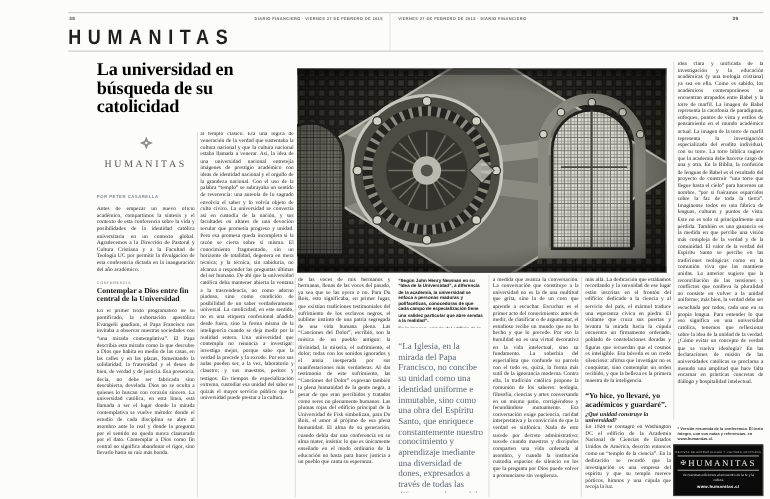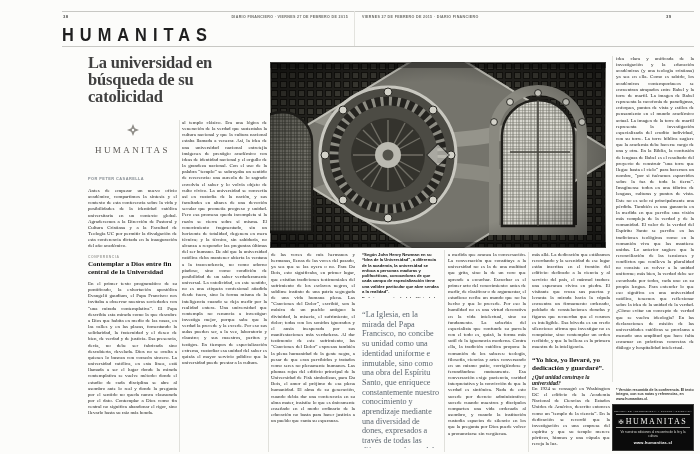--- a/index.html
+++ b/index.html
@@ -7,21 +7,21 @@
           font-family:"Liberation Serif",serif;color:#1d1d1b;}
   .hairline{position:absolute;background:#c8c8c4;}
   .colrule{position:absolute;width:1px;background:#e0e0db;}
   
   .pagenum{position:absolute;top:14px;font:bold 4.2px "Liberation Sans",sans-serif;color:#4a4a48;letter-spacing:.3px;}
   .dateline{position:absolute;top:14.5px;font:bold 3.6px "Liberation Sans",sans-serif;color:#6a6a66;letter-spacing:.35px;}
   .masthead{position:absolute;left:62px;top:24px;font:bold 19px "Liberation Sans",sans-serif;
             color:#1f1f1f;letter-spacing:7px;transform:scaleX(.86);transform-origin:left center;white-space:nowrap;}
   
   .title{position:absolute;left:88px;top:54px;width:140px;font-weight:bold;font-size:16.5px;
-         line-height:17.2px;letter-spacing:-.2px;color:#404040;}
+         line-height:17.2px;letter-spacing:-.2px;color:#000000;}
   .hm-logo{position:absolute;left:88px;top:124px;width:89px;text-align:center;}
   .hm-logo .orn{display:block;margin:0 auto 3px auto;}
   .hm-logo .nm{font-size:9px;letter-spacing:2.4px;color:#5a5753;}
   .byline{position:absolute;left:88px;top:176px;font:bold 3.9px "Liberation Sans",sans-serif;
           color:#848b91;letter-spacing:.45px;}
   
   .bodycol{position:absolute;overflow:hidden;font-size:5px;line-height:6.15px;text-align:justify;color:#222220;}
   .bodycol p{margin:0;}
   .kicker{position:absolute;font:bold 3.4px "Liberation Sans",sans-serif;color:#a0a09c;letter-spacing:.6px;}
   .subhead{position:absolute;font-weight:bold;font-size:7px;line-height:7.8px;color:#141413;}
@@ -180,21 +180,21 @@
   <div class="pullquote">“La Iglesia, en la mirada del Papa Francisco, no concibe su unidad como una identidad uniforme e inmutable, sino como una obra del Espíritu Santo, que enriquece constantemente nuestro conocimiento y aprendizaje mediante una diversidad de dones, expresados a través de todas las diferentes culturas del mundo”.</div>
 
   <div class="bodycol" style="left:448px;top:252px;width:78px;height:200px;">
     <p>a medida que avanza la conversación. La conversación que constituye a la universidad no es la de una multitud que grita, sino la de un coro que aprende a escuchar. Escuchar es el primer acto del conocimiento: antes de medir, de clasificar o de argumentar, el estudioso recibe un mundo que no ha hecho y que lo precede. Por eso la humildad no es una virtud decorativa en la vida intelectual, sino su fundamento. La soberbia del especialista que confunde su parcela con el todo es, quizá, la forma más sutil de la ignorancia moderna. Contra ella, la tradición católica propone la comunión de los saberes: teología, filosofía, ciencias y artes conversando en un mismo patio, corrigiéndose y fecundándose mutuamente. Esa conversación exige paciencia, caridad interpretativa y la convicción de que la verdad es sinfónica. Nada de esto sucede por decreto administrativo; sucede cuando maestros y discípulos comparten una vida ordenada al asombro, y cuando la institución custodia espacios de silencio en los que la pregunta por Dios puede volver a pronunciarse sin vergüenza.</p>
   </div>
 
   <div class="bodycol" style="left:532px;top:252px;width:78px;height:101px;">
     <p>más allá. La dedicación que estábamos recordando y la serenidad de ese lugar están inscritas en el frontón del edificio: dedicado a la ciencia y al servicio del país, el mármol traduce una esperanza cívica en piedra. El visitante que cruza sus puertas y levanta la mirada hacia la cúpula encuentra un firmamento ordenado, poblado de constelaciones doradas y figuras que recuerdan que el cosmos es inteligible. Esa bóveda es un credo silencioso: afirma que investigar no es conquistar, sino contemplar un orden recibido, y que la belleza es la primera maestra de la inteligencia.</p>
   </div>
   <div class="subhead" style="left:532px;top:357px;width:78px;">
-    <span>“Yo hice, yo llevaré, yo dedicación y guardaré”.</span>
+    <span>“Yo hice, yo llevaré, yo académicos y guardaré”.</span>
     <span class="q2">¿Qué unidad construye la universidad?</span>
   </div>
   <div class="bodycol" style="left:532px;top:386px;width:78px;height:66px;">
     <p>En 1924 se consagró en Washington DC el edificio de la Academia Nacional de Ciencias de Estados Unidos de América, descrito entonces como un “templo de la ciencia”. En la dedicación se recordó que la investigación es una empresa del espíritu y que su templo merece pórticos, himnos y una cúpula que recoja la luz.</p>
   </div>
 
   <div class="bodycol" style="left:616px;top:56px;width:78px;height:328px;">
     <p>idea clara y unificada de la investigación y la educación académicas (y una teología cristiana) ya sea en ella. Como es sabido, los académicos contemporáneos se encuentran atrapados entre Babel y la torre de marfil. La imagen de Babel representa la cacofonía de paradigmas, enfoques, puntos de vista y estilos de pensamiento en el mundo académico actual. La imagen de la torre de marfil representa la investigación especializada del erudito individual, con su torre. La torre bíblica sugiere que la academia debe hacerse cargo de una y otra. En la Biblia, la confusión de lenguas de Babel es el resultado del proyecto de construir “una torre que llegue hasta el cielo” para hacernos un nombre, “por si fuéramos esparcidos sobre la faz de toda la tierra”. Imagínense todos en una fábrica de lenguas, culturas y puntos de vista. Este no es solo ni principalmente una pérdida. También es una ganancia en la medida en que percibe una visión más compleja de la verdad y de la comunidad. El valor de la verdad del Espíritu Santo se percibe en las tradiciones teológicas como en la comunión viva que las mantiene unidas. Lo anterior sugiere que la reconciliación de las tensiones y conflictos que conlleva la pluralidad no consiste en volver a la unidad uniforme; más bien, la verdad debe ser escuchada por todos, cada uno en su propia lengua. Para entender lo que eso significa en una universidad católica, tenemos que reflexionar sobre la idea de la unidad de la verdad. ¿Cómo evitar un concepto de verdad que se vuelva ideología? En las declaraciones de misión de las universidades católicas se proclama a menudo una amplitud que hace falta encarnar en prácticas concretas de diálogo y hospitalidad intelectual.</p>
   </div>
 

